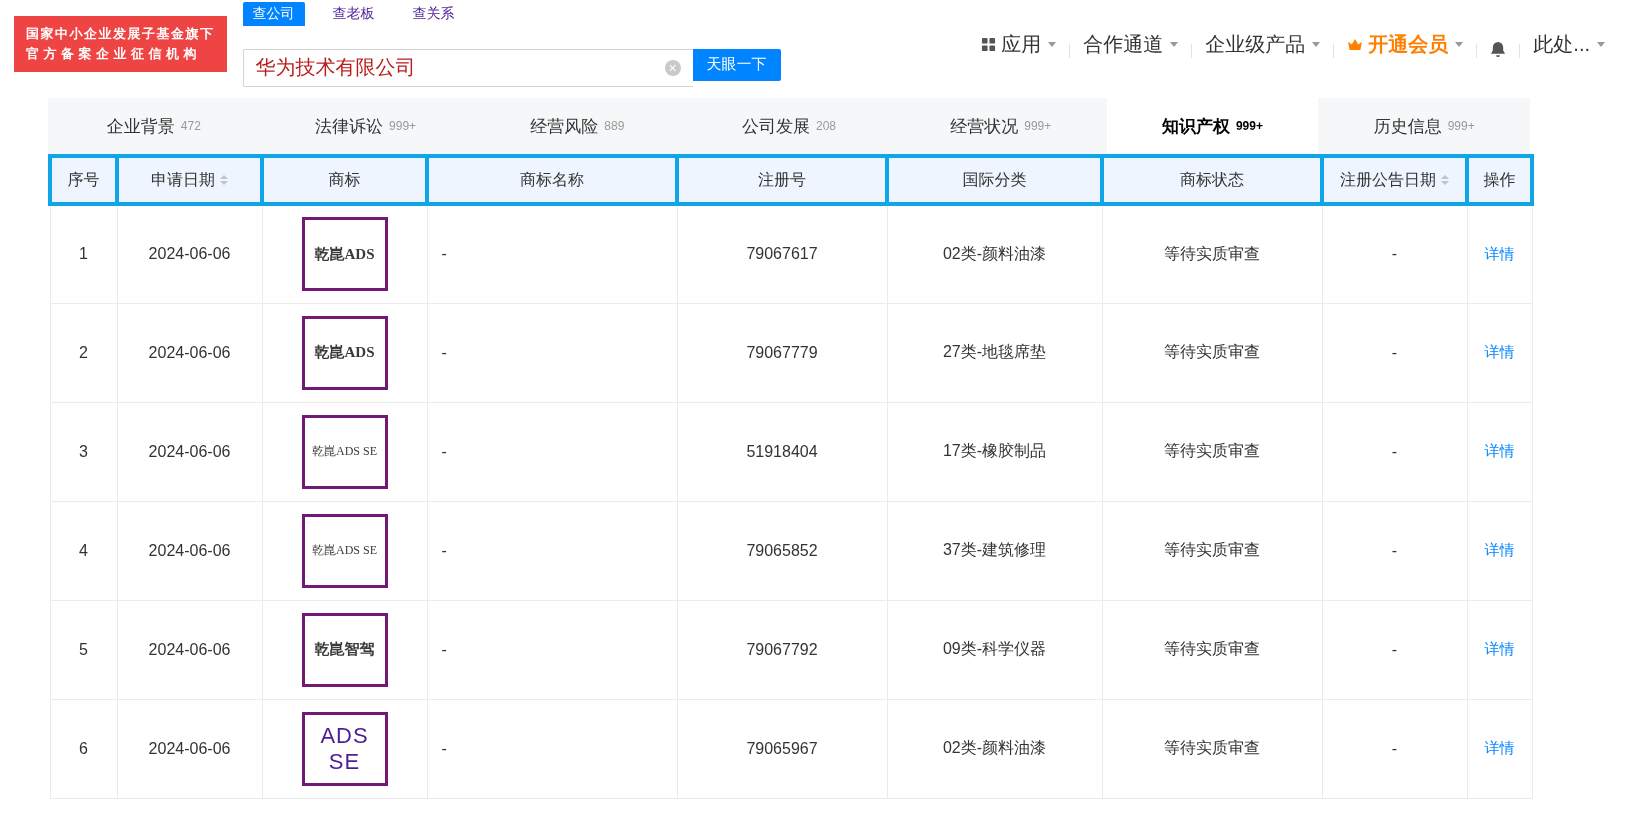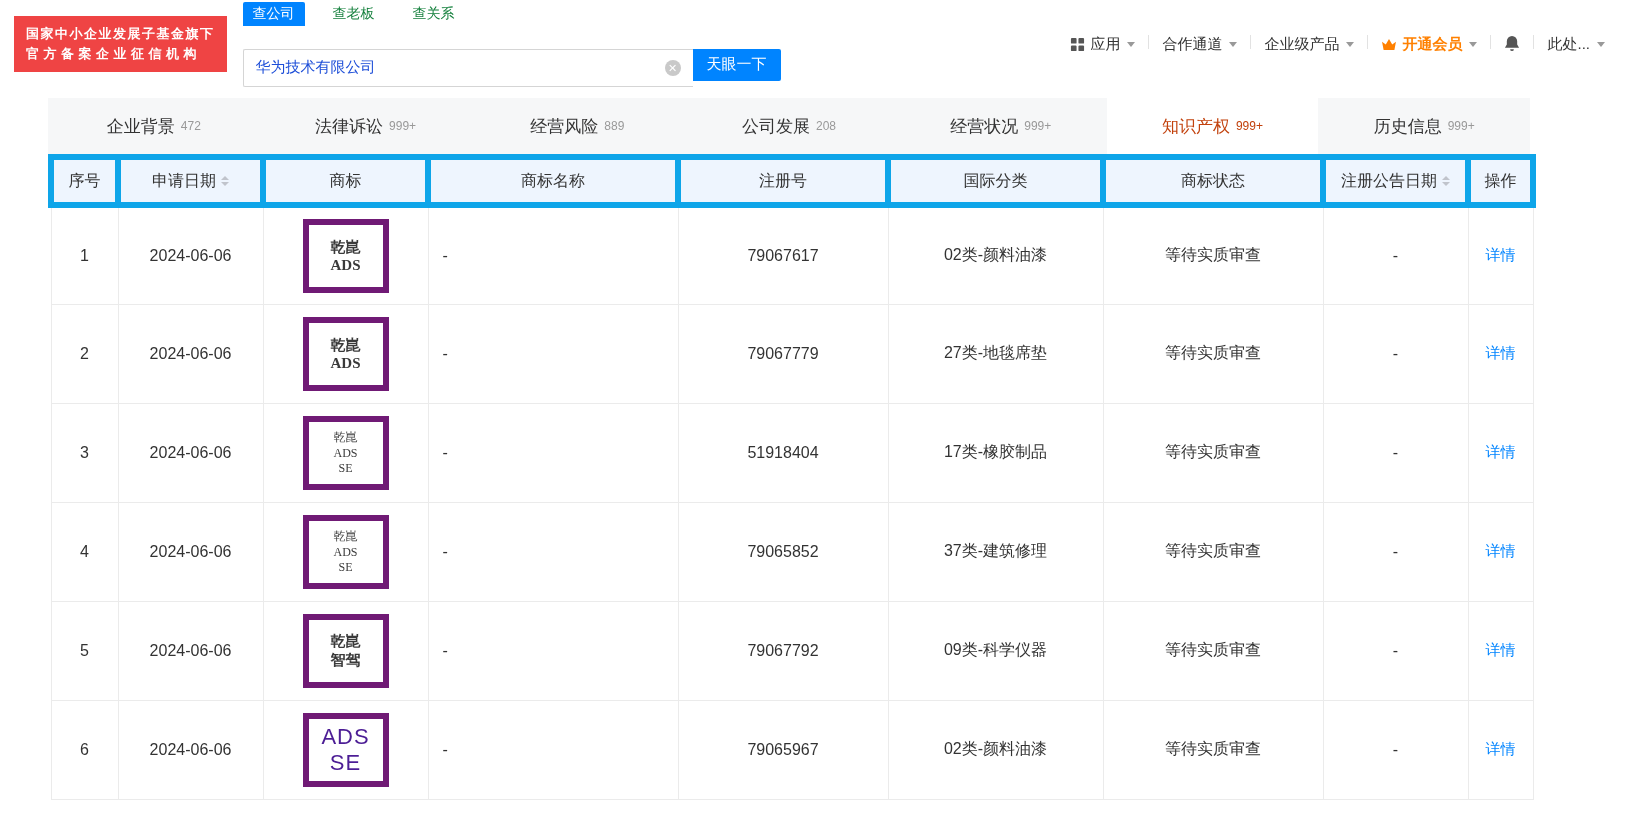--- a/index.html
+++ b/index.html
@@ -10,51 +10,51 @@
   .logo-wrap { display:flex; align-items:center; margin-left:20px; cursor:pointer; }
   .logo-text { margin-left:10px; }
   .logo-name { font-size:30px; font-weight:bold; color:#262b33; letter-spacing:2px; line-height:1.05; }
   .logo-domain { font-size:12px; color:#b4463e; letter-spacing:.5px; }
   .badge { margin-left:14px; background:#ef4444; color:#fff; border-radius:0; padding:8px 12px; font-size:13px; font-weight:bold; line-height:1.55; }
   .badge .l1 { letter-spacing:1.5px; }
   .badge .l2 { letter-spacing:4.5px; }
 
   .search-area { margin-left:16px; }
   .search-type-tabs { display:flex; align-items:center; gap:18px; margin-bottom:23px; }
-  .search-tab { font-size:14px; color:#15803d; padding:3px 10px; cursor:pointer; border-radius:2px 2px 0 0; }
+  .search-tab { font-size:14px; color:#4c1d95; padding:3px 10px; cursor:pointer; border-radius:2px 2px 0 0; }
   .search-tab.active { background:#0084ff; color:#fff; }
   .search-row { display:flex; }
   .search-box { position:relative; }
-  .search-input { width:450px; height:38px; border:1px solid #d5d5d5; border-right:none; border-radius:2px 0 0 2px; padding:0 34px 0 12px; font-size:15px; color:#1d4ed8; outline:none; font-family:inherit; }
+  .search-input { width:450px; height:38px; border:1px solid #d5d5d5; border-right:none; border-radius:2px 0 0 2px; padding:0 34px 0 12px; font-size:20px; color:#b91c1c; outline:none; font-family:inherit; }
   .clear-btn { position:absolute; right:12px; top:50%; transform:translateY(-50%); width:16px; height:16px; border-radius:50%; background:#c9c9c9; color:#fff; font-size:11px; line-height:16px; text-align:center; cursor:pointer; }
   .search-btn { width:88px; height:32px; background:#0084ff; color:#fff; border:none; font-size:15px; border-radius:0 2px 2px 0; cursor:pointer; font-family:inherit; }
 
-  .header-nav { margin-left:auto; margin-right:18px; display:flex; align-items:flex-start; font-size:15px; white-space:nowrap; }
+  .header-nav { margin-left:auto; margin-right:18px; display:flex; align-items:flex-end; font-size:20px; white-space:nowrap; }
   .nav-item { display:flex; align-items:center; gap:5px; padding:0 13px; cursor:pointer; color:#333; }
   .nav-item.vip { color:#ff8000; font-weight:bold; }
   .nav-ico { display:inline-flex; align-items:center; }
   .caret { width:0; height:0; border-left:4px solid transparent; border-right:4px solid transparent; border-top:5px solid #999; margin-left:2px; }
   .nav-sep { width:1px; height:14px; background:#e2e2e2; }
 
   
   .section-tabs { margin:10px 48px 0 48px; width:1482px; display:flex; background:#f6f7f8; }
   .section-tab { flex:1; height:56px; display:flex; align-items:center; justify-content:center; gap:6px; cursor:pointer; }
   .section-tab .lbl { font-size:17px; color:#333; }
   .section-tab .cnt { font-size:12px; color:#999; }
   .section-tab.active { background:#fff; }
-  .section-tab.active .lbl, .section-tab.active .cnt { color:#c2410c; font-weight:normal; }
+  .section-tab.active .lbl, .section-tab.active .cnt { color:#000000; font-weight:bold; }
 
   
   .tm-table { border-collapse:collapse; table-layout:fixed; width:1482px; margin:0 48px; }
-  .tm-table th { background:#eef5fe; height:48px; font-size:16px; font-weight:400; color:#333; border:6px solid #0ea5e9; text-align:center; }
+  .tm-table th { background:#eef5fe; height:48px; font-size:16px; font-weight:400; color:#333; border:4px solid #0ea5e9; text-align:center; }
   .tm-table td { border:1px solid #ebebeb; height:99px; text-align:center; font-size:16px; color:#333; background:#fff; }
   td.name-cell { text-align:left; padding-left:14px; }
   .detail-link { color:#0084ff; font-size:15px; cursor:pointer; text-decoration:none; }
 
-  .mark-box { display:inline-flex; align-items:center; justify-content:center; width:86px; height:74px; border:6px solid #701a75; background:#fff; padding:19px; cursor:pointer; }
+  .mark-box { display:inline-flex; align-items:center; justify-content:center; width:86px; height:74px; border:3px solid #701a75; background:#fff; padding:7px; cursor:pointer; }
   .mark-md { font-size:15px; font-weight:bold; font-family:"Liberation Serif","DejaVu Serif",serif; color:#3a3a3a; }
   .mark-sm { font-size:12px; font-family:"Liberation Serif","DejaVu Serif",serif; color:#3a3a3a; }
   .mark-lat { font-size:22px; letter-spacing:1px; color:#4c1d95; }
 
   .sort { display:inline-flex; flex-direction:column; margin-left:5px; vertical-align:middle; gap:2px; }
   .sort i { display:block; width:0; height:0; border-left:4px solid transparent; border-right:4px solid transparent; }
   .sort .up { border-bottom:4px solid #c0c4cc; }
   .sort .down { border-top:4px solid #c0c4cc; }
 </style>
 </head>

